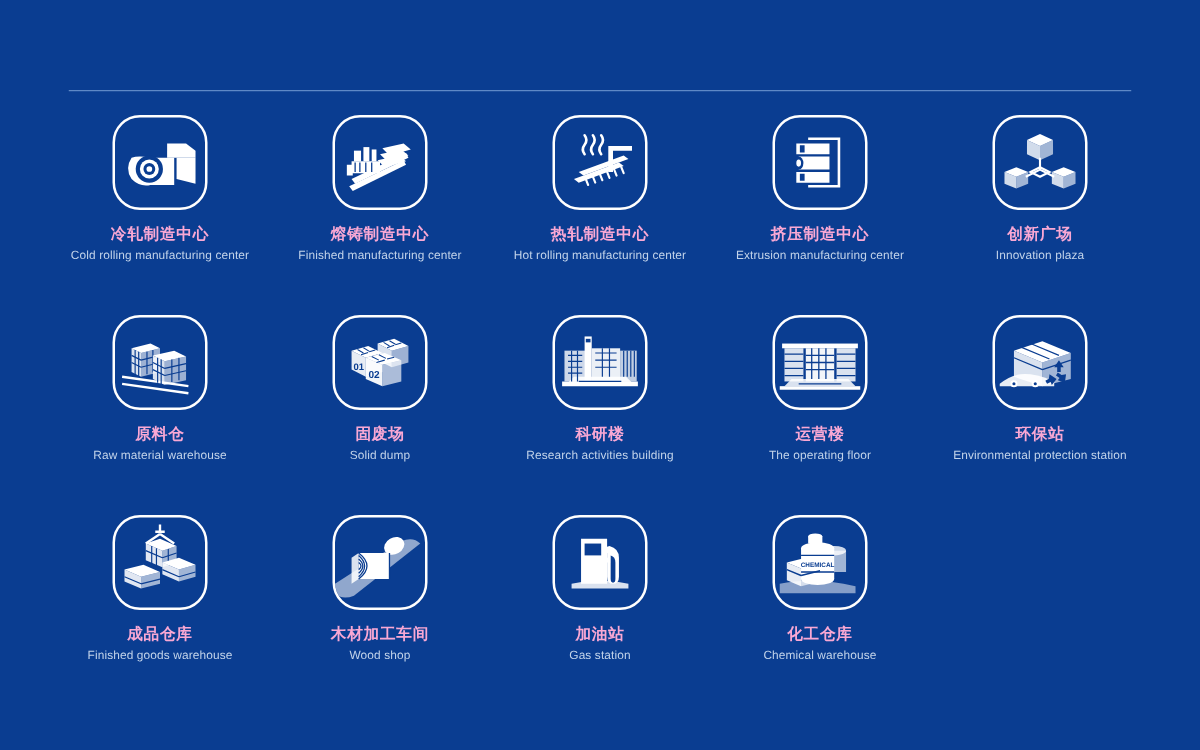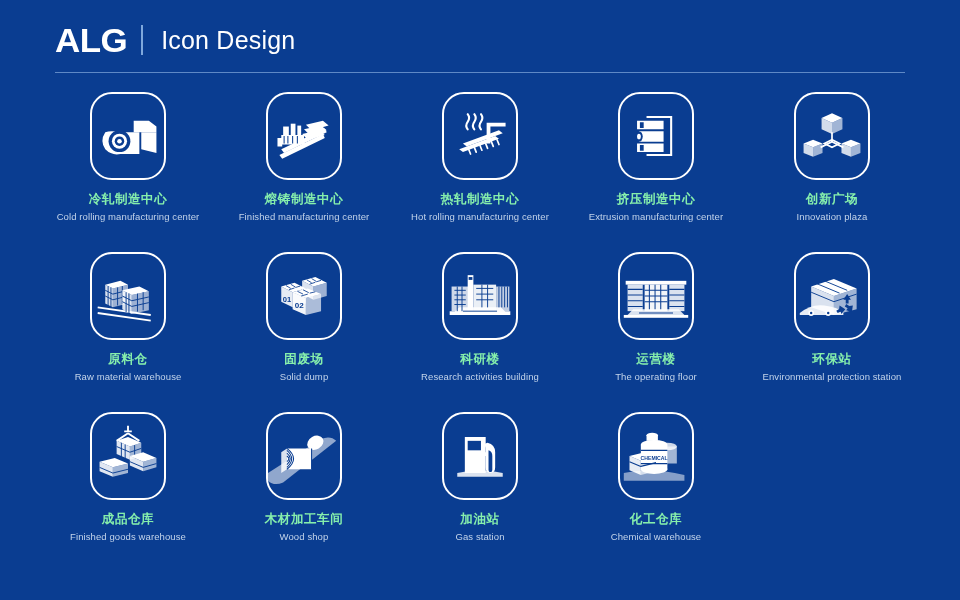--- a/index.html
+++ b/index.html
@@ -63,57 +63,52 @@
     display: grid;
     grid-template-columns: repeat(5, 1fr);
     grid-template-rows: repeat(3, 1fr);
   }
   .cell {
     display: flex;
     flex-direction: column;
     align-items: center;
   }
   .icon-frame {
-    width: 76px; height: 88px;
+    width: 76px; height: 76px;
     border: 2.2px solid #ffffff;
     border-radius: 22px;
     position: relative;
     overflow: hidden;
     flex: 0 0 auto;
   }
   .icon-frame svg { display: block; width: 100%; height: 100%; }
   .label-cn {
     margin-top: 13px;
     font-size: 12.5px;
     font-weight: bold;
-    color: #86efac;
+    color: #f9a8d4;
     letter-spacing: 0.6px;
     white-space: nowrap;
     line-height: 1.1;
   }
   .label-en {
     margin-top: 5px;
     font-size: 9.5px;
     font-weight: normal;
     color: #c3d4ea;
     letter-spacing: 0.1px;
     white-space: nowrap;
     line-height: 1.1;
   }
 </style>
 </head>
 <body>
 
 <div class="page">
 
-  <div class="header">
-    <div class="logo-alg">ALG</div>
-    <div class="logo-divider"></div>
-    <div class="logo-sub">Icon Design</div>
-  </div>
   <div class="header-rule"></div>
 
   <div class="grid">
 
     <div class="cell">
       <div class="icon-frame">
         <svg viewBox="0 0 76 76">
           <g fill="#fff">
             <path d="M44 22 h16 l8 6 v6 h-24 z"></path>
             <path d="M52 34 h16 v22 l-16 -4 z"></path>

